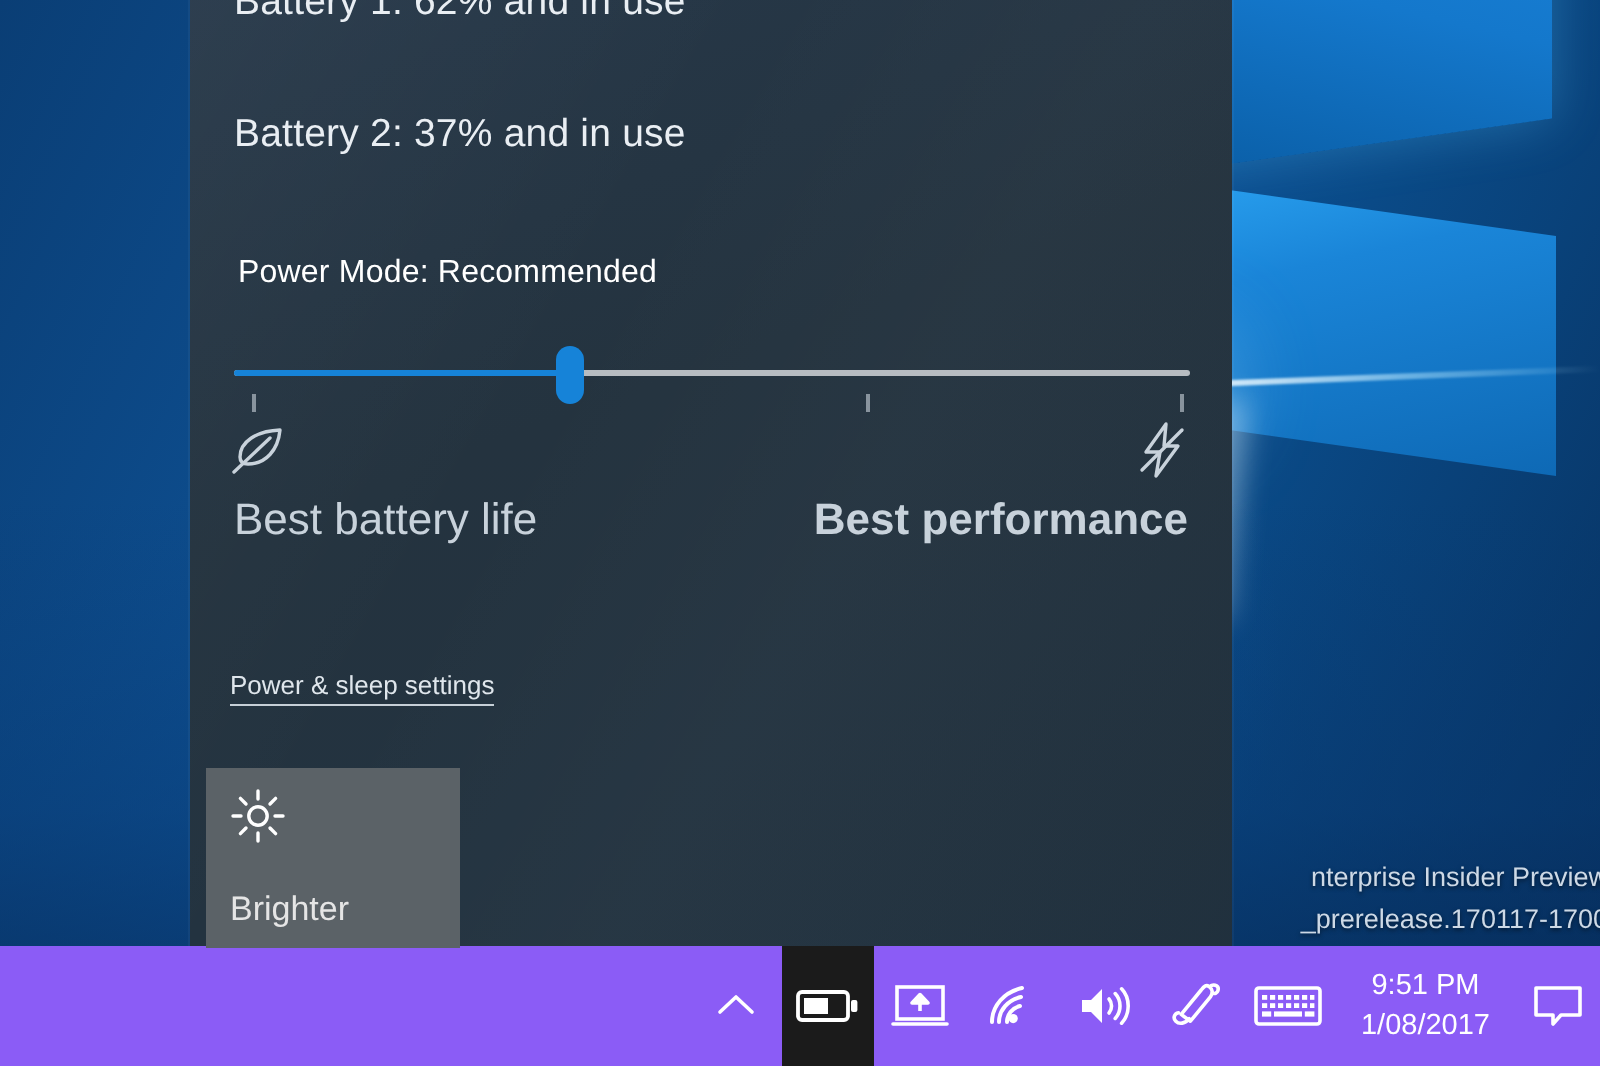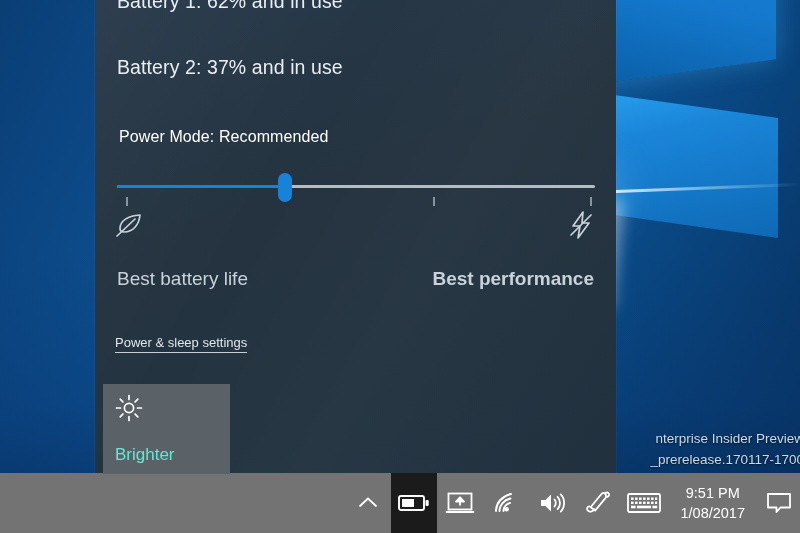--- a/index.html
+++ b/index.html
@@ -114,21 +114,21 @@
   #slider-thumb{
     position:absolute; left:161px; top:-6px; width:14px; height:29px;
     background:#1683d8; border-radius:7px;
   }
   .tick{
     position:absolute; top:18px; width:2px; height:9px;
     background:#9aa5ae; opacity:.85;
   }
 
   .end-label{
-    position:absolute; color:#c8d2db; font-size:19px; white-space:nowrap;margin-top:21px;
+    position:absolute; color:#c8d2db; font-size:22px; white-space:nowrap;
   }
   #best-battery-label{ left:22px; top:287px; }
   #best-perf-label{ right:22px; top:287px;font-weight:bold; }
   .end-icon{ position:absolute; }
   #leaf-icon{ left:20px; top:252px; }
   #bolt-icon{ right:22px; top:250px; }
 
   #power-sleep-link{
     position:absolute; left:20px; top:375px;
     color:#dfe6ec; font-size:13px; white-space:nowrap;
@@ -137,27 +137,27 @@
   }
 
   
   #brightness-tile{
     position:absolute; left:8px; top:424px; width:127px; height:90px;
     background:#5b6267; cursor:pointer;
   }
   #brightness-icon{ position:absolute; left:12px; top:10px; }
   #brightness-label{
     position:absolute; left:12px; bottom:9px;
-    color:#5eead4; font-size:17px; white-space:nowrap;
+    color:#e5e5e5; font-size:17px; white-space:nowrap;
   }
 
   
   #taskbar{
     position:absolute; left:0; top:473px; width:800px; height:60px;
-    background:#737373;
+    background:#8b5cf6;
   }
   #tray{
     position:absolute; right:0; top:0; height:60px;
     display:flex; align-items:stretch;
   }
   .tray-cell{
     display:flex; align-items:center; justify-content:center;
     height:60px; cursor:pointer; color:#ffffff;
   }
   .tray-cell.icon{ width:46px; }

